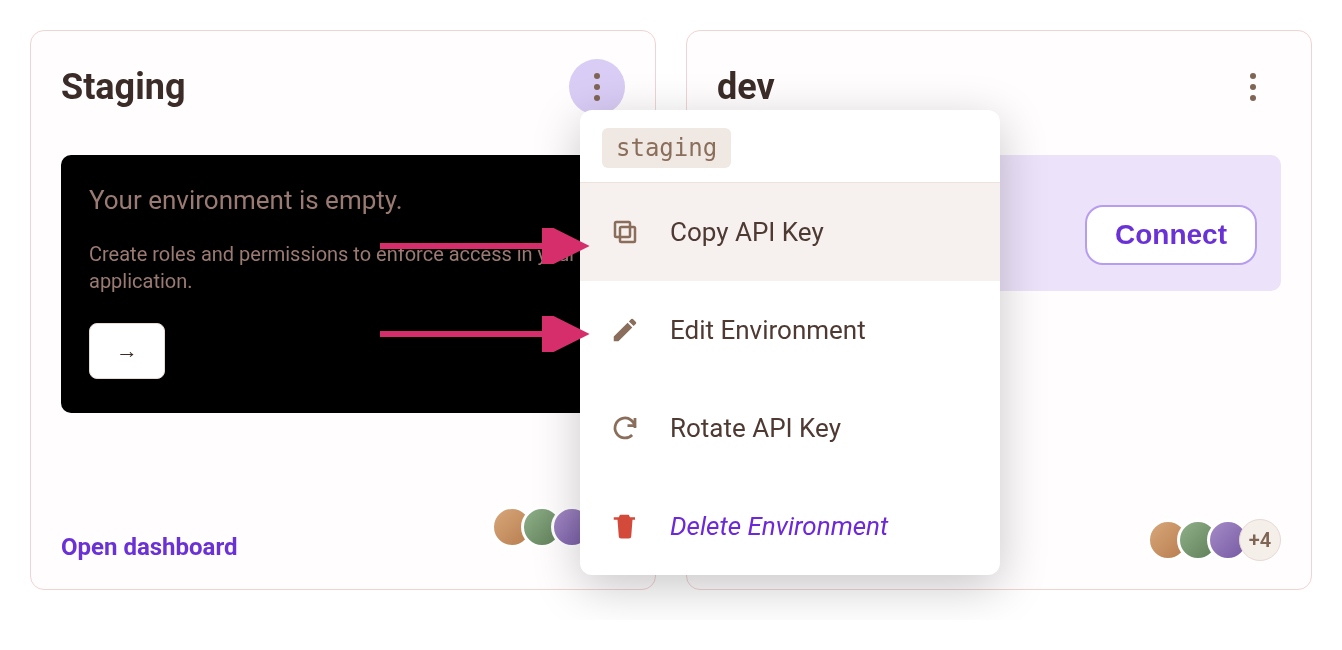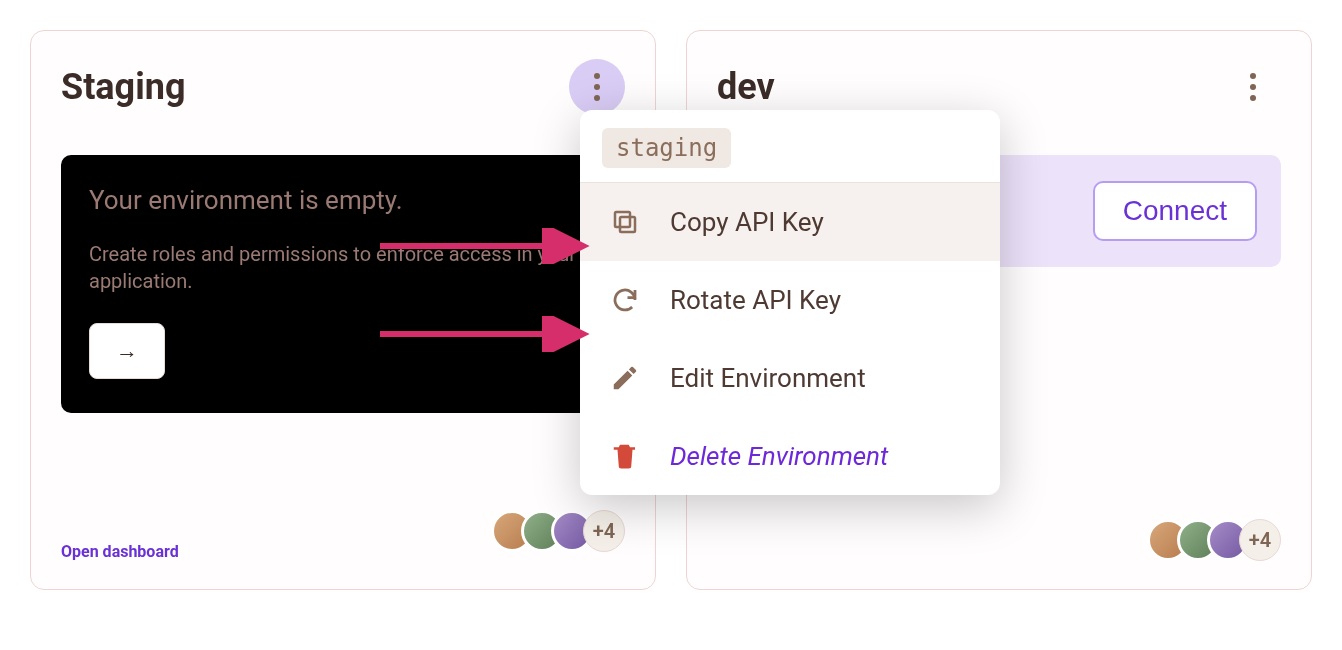--- a/index.html
+++ b/index.html
@@ -96,21 +96,21 @@
     font-size: 22px;
   }
   .card-footer {
     margin-top: auto;
     display: flex;
     justify-content: space-between;
     align-items: center;
   }
   .open-dash {
     color: #6a32d6;
-    font-size: 16px;
+    font-size: 24px;
     font-weight: 700;
     text-decoration: none;
     cursor: pointer;
     margin-top: 41px;
   }
   .avatars {
     display: flex;
     align-items: center;
   }
   .avatar {
@@ -143,24 +143,25 @@
     border-radius: 10px;
     padding: 26px 24px;
     display: flex;
     justify-content: flex-end;
   }
   .connect-btn {
     background: #fff;
     border: 2px solid #b79df0;
     color: #6a32d6;
     font-size: 28px;
-    font-weight: 400;
+    font-weight: 700;
     padding: 12px 28px;
-    border-radius: 10px;
-    cursor: pointer;
+    border-radius: 18px;
+    cursor: pointer;
+    margin-top: 24px;
   }
   .stats {
     margin-top: 36px;
   }
   .stat-row {
     display: flex;
     align-items: baseline;
     gap: 26px;
     margin-bottom: 14px;
   }
@@ -201,21 +202,21 @@
   .popover-divider {
     height: 1px;
     background: #eee2dc;
     margin: 0;
     border: none;
   }
   .menu-item {
     display: flex;
     align-items: center;
     gap: 28px;
-    padding: 22px 28px;
+    padding: 32px 28px;
     font-size: 26px;
     color: #4e3a32;
     cursor: pointer;
   }
   .menu-item.hovered {
     background: #f6f1ee;
   }
   .menu-item.danger {
     color: #6d28d9;
     font-style: italic;
@@ -320,34 +321,34 @@
     <span class="menu-icon">
       <svg viewBox="0 0 24 24" fill="none" stroke="#8a6d5a" stroke-width="2">
           <rect x="8" y="8" width="12" height="12" rx="1"></rect>
           <rect x="4" y="4" width="12" height="12" rx="1"></rect>
         </svg>
     </span>
     <span>Copy API Key</span>
   </div>
   <div class="menu-item">
     <span class="menu-icon">
+      <svg viewBox="0 0 24 24" fill="#8a6d5a">
+          <path d="M3 17.25V21h3.75L17.81 9.94l-3.75-3.75L3 17.25zM20.71 7.04a1 1 0 0 0 0-1.41l-2.34-2.34a1 1 0 0 0-1.41 0l-1.83 1.83 3.75 3.75 1.83-1.83z"></path>
+        </svg>
+    </span>
+    <span>Edit Environment</span>
+  </div>
+  <div class="menu-item">
+    <span class="menu-icon">
       <svg viewBox="0 0 24 24" fill="none" stroke="#8a6d5a" stroke-width="2.2">
           <path d="M20 12a8 8 0 1 0-2.3 5.6"></path>
           <polyline points="20 4 20 10 14 10"></polyline>
         </svg>
     </span>
     <span>Rotate API Key</span>
-  </div>
-  <div class="menu-item">
-    <span class="menu-icon">
-      <svg viewBox="0 0 24 24" fill="#8a6d5a">
-          <path d="M3 17.25V21h3.75L17.81 9.94l-3.75-3.75L3 17.25zM20.71 7.04a1 1 0 0 0 0-1.41l-2.34-2.34a1 1 0 0 0-1.41 0l-1.83 1.83 3.75 3.75 1.83-1.83z"></path>
-        </svg>
-    </span>
-    <span>Edit Environment</span>
   </div>
   <div class="menu-item danger">
     <span class="menu-icon">
       <svg viewBox="0 0 24 24" fill="#d34a3a">
           <path d="M6 7h12l-1 13a2 2 0 0 1-2 2H9a2 2 0 0 1-2-2L6 7zm3-4h6l1 2h4v2H3V5h4l1-2z"></path>
         </svg>
     </span>
     <span>Delete Environment</span>
   </div>
 </div>

